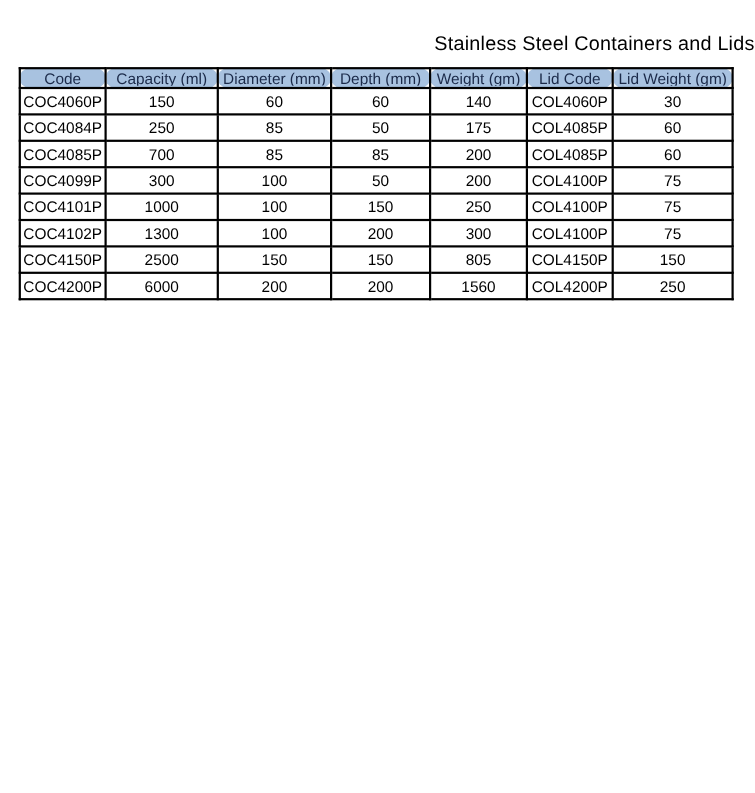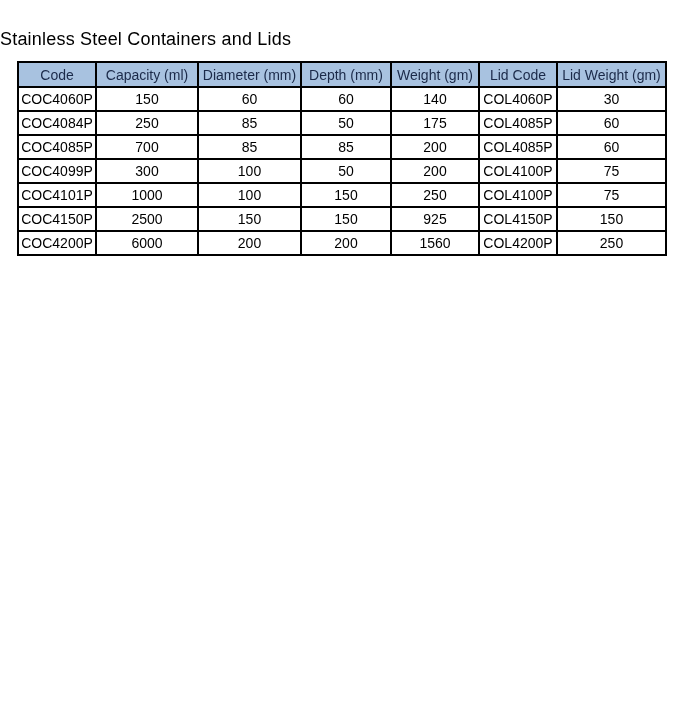--- a/index.html
+++ b/index.html
@@ -19,21 +19,21 @@
     width: 686px;
     height: 721px;
     background: var(--page-bg);
     overflow: hidden;
   }
   .page-title {
     position: absolute;
     top: 29px;
     left: 0;
     width: 100%;
-    text-align: left;
+    text-align: right;
     font-size: 18px;
     font-weight: 500;
     color: #000000;
     letter-spacing: 0.2px;
   }
   table.spec-table {
     position: absolute;
     left: 17px;
     top: 61px;
     width: 648px;
@@ -47,21 +47,22 @@
     text-align: center;
     vertical-align: middle;
     font-size: 14px;
     overflow: hidden;
     white-space: nowrap;
   }
   table.spec-table th {
     background: var(--header-bg);
     color: var(--header-text);
     font-weight: 400;
-    height: 25px;
+    height: 18px;
+    border-radius: 9px;
   }
   table.spec-table td {
     background: #FFFFFF;
     color: var(--body-text);
     height: 24px;
   }
 </style>
 </head>
 <body>
 
@@ -130,25 +131,34 @@
         <tr>
           <td>COC4101P</td>
           <td>1000</td>
           <td>100</td>
           <td>150</td>
           <td>250</td>
           <td>COL4100P</td>
           <td>75</td>
         </tr>
         <tr>
+          <td>COC4102P</td>
+          <td>1300</td>
+          <td>100</td>
+          <td>200</td>
+          <td>300</td>
+          <td>COL4100P</td>
+          <td>75</td>
+        </tr>
+        <tr>
           <td>COC4150P</td>
           <td>2500</td>
           <td>150</td>
           <td>150</td>
-          <td>925</td>
+          <td>805</td>
           <td>COL4150P</td>
           <td>150</td>
         </tr>
         <tr>
           <td>COC4200P</td>
           <td>6000</td>
           <td>200</td>
           <td>200</td>
           <td>1560</td>
           <td>COL4200P</td>

